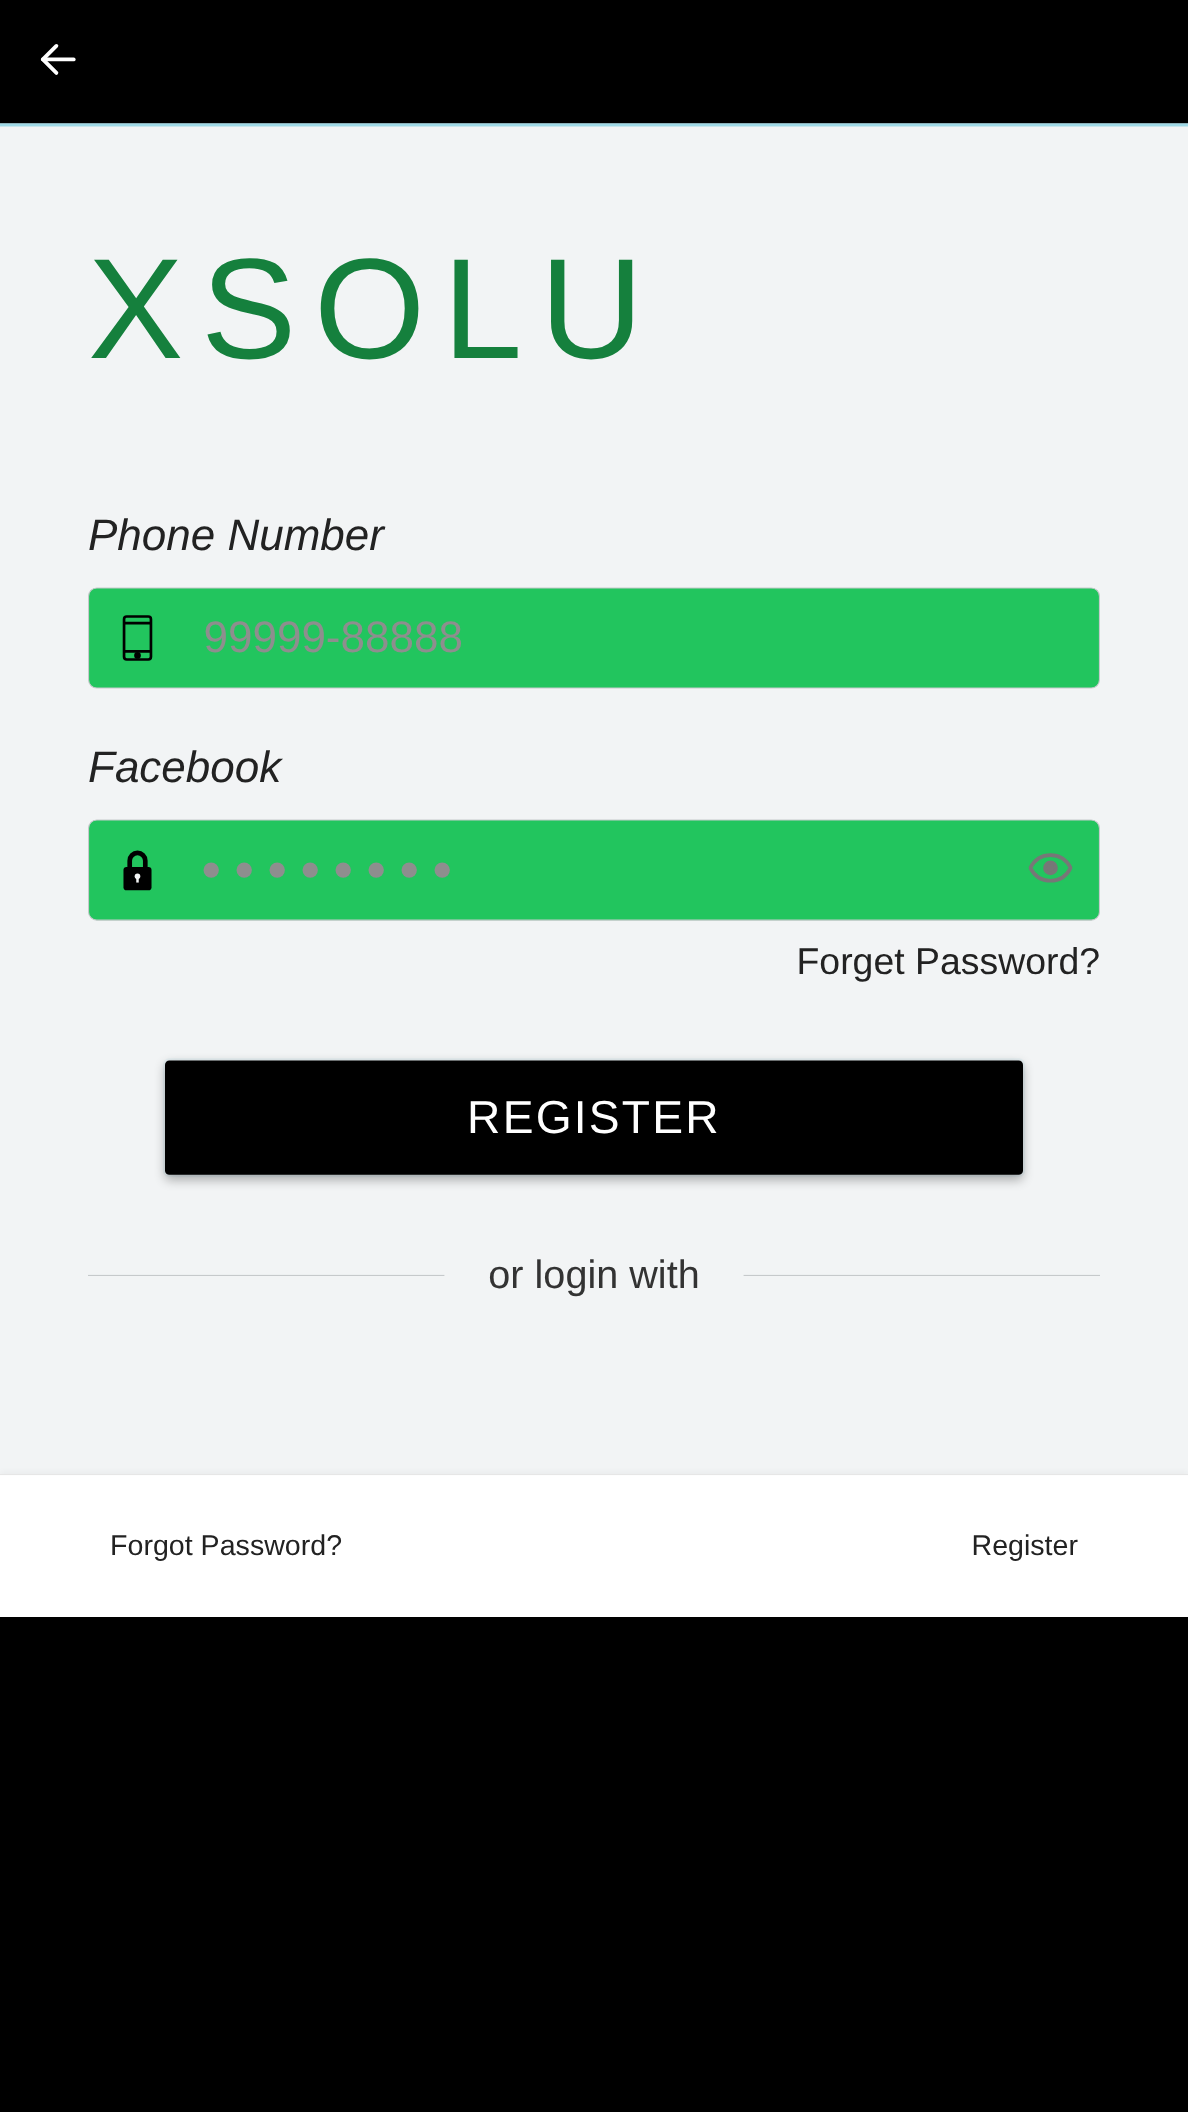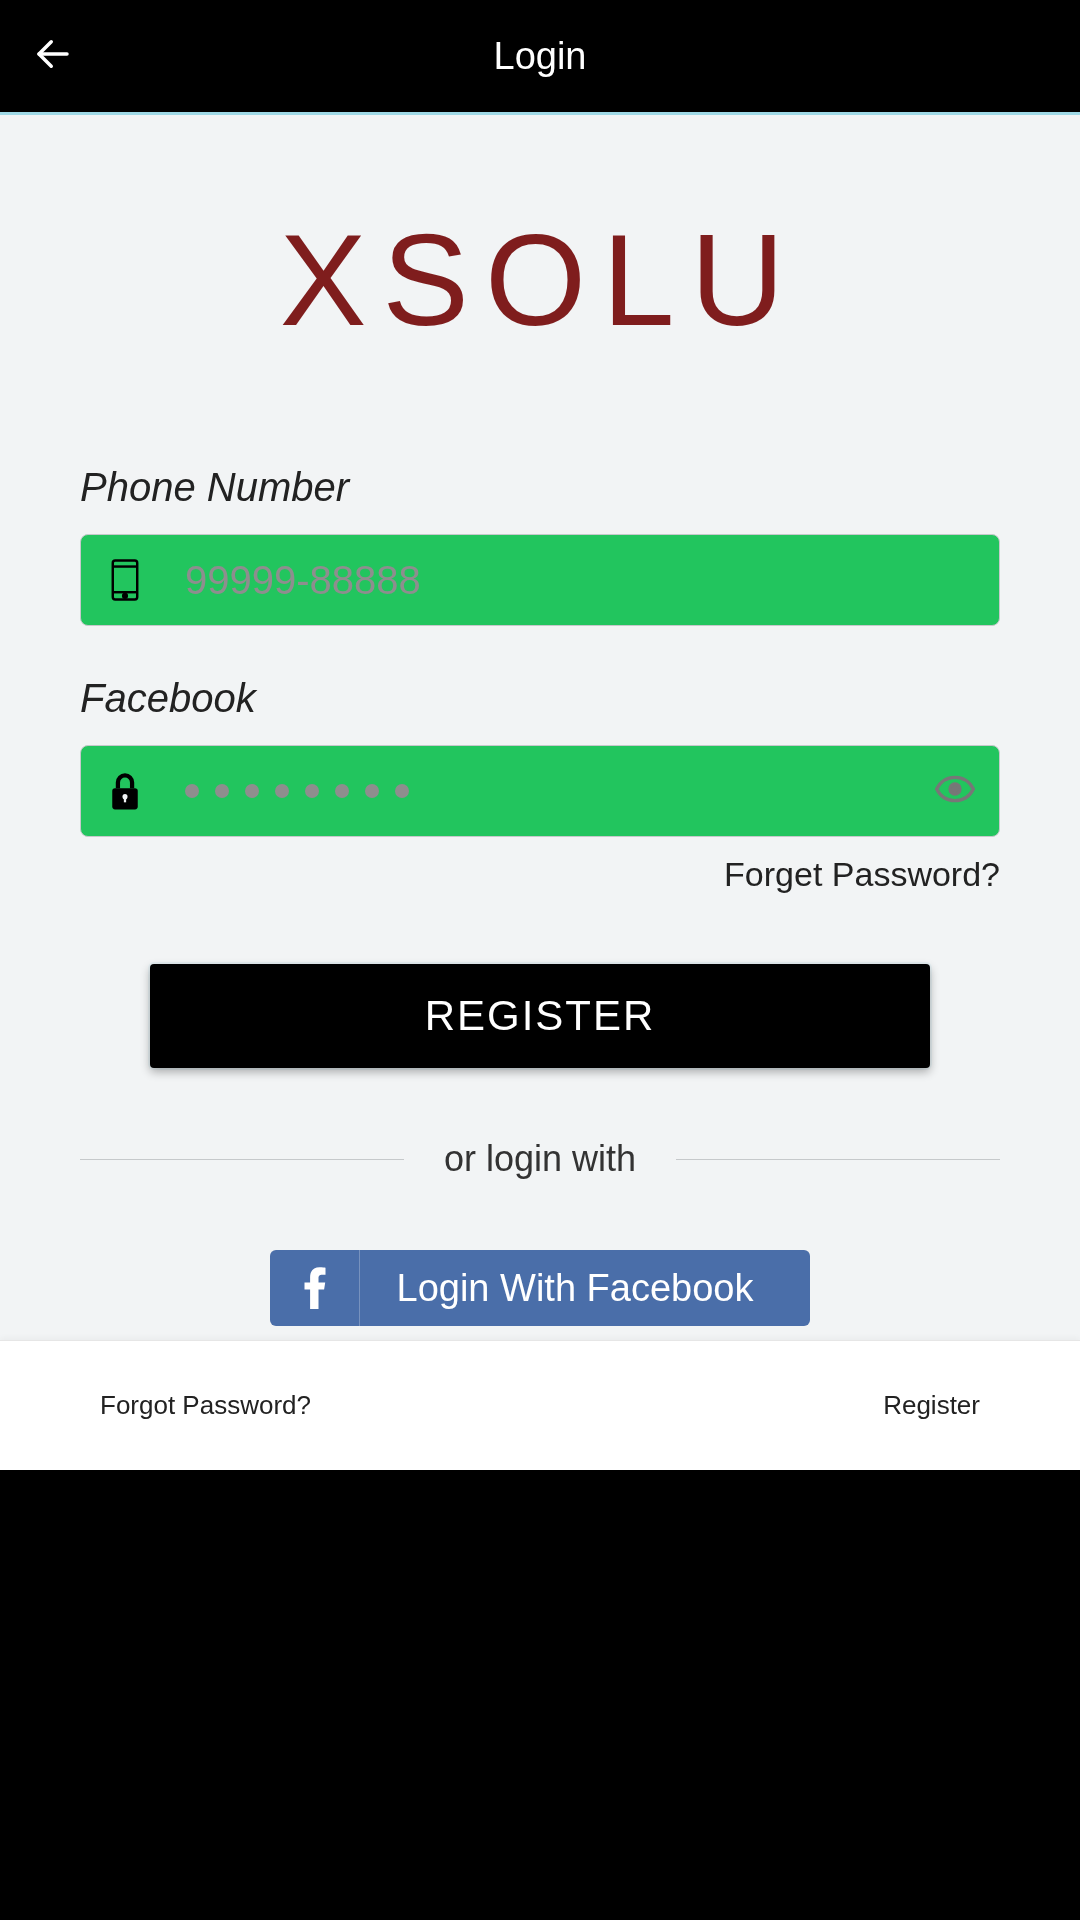--- a/index.html
+++ b/index.html
@@ -31,25 +31,24 @@
       font-weight: 400;
     }
     .accent-bar { height: 3px; background: #9fd9e6; }
     .main {
       flex: 1;
       padding: 0 80px;
       display: flex;
       flex-direction: column;
     }
     .logo {
-      text-align: center;
       font-size: 130px;
       letter-spacing: 16px;
       font-weight: 100;
-      color: #7f1d1d;
+      color: #15803d;
       margin: 90px 0 110px 0;
       font-family: "Helvetica Neue", Arial, sans-serif;
     }
     .field-label {
       font-size: 40px;
       color: #222;
       margin-bottom: 24px;
       font-weight: 400;
       font-style: italic;
     }
@@ -175,21 +174,20 @@
 </head>
 <body>
 
 <div class="header">
   <div class="back-arrow">
     <svg viewBox="0 0 24 24" fill="none" stroke="currentColor" stroke-width="2" stroke-linecap="round" stroke-linejoin="round">
       <line x1="20" y1="12" x2="4" y2="12"></line>
       <polyline points="11 5 4 12 11 19"></polyline>
     </svg>
   </div>
-  <div class="header-title">Login</div>
 </div>
 <div class="accent-bar"></div>
 
 <div class="main">
   <div class="logo">XSOLU</div>
 
   <div class="field-label">Phone Number</div>
   <div class="input-wrap">
     <span class="input-icon">
       <svg viewBox="0 0 24 36" fill="none" stroke="currentColor" stroke-width="2">
@@ -233,28 +231,20 @@
   <div class="forget">Forget Password?</div>
 
   <button class="register-btn">REGISTER</button>
 
   <div class="divider-row">
     <div class="divider-line"></div>
     <div class="divider-text">or login with</div>
     <div class="divider-line"></div>
   </div>
 
-  <button class="fb-btn">
-    <span class="fb-icon-box">
-      <svg viewBox="0 0 16 30">
-          <path d="M10.5 30 V16 h4 l0.8-5 H10.5 V8 c0-1.5 0.5-2.5 2.8-2.5 H15.5 V0.5 C15 0.4 13.2 0.2 11.2 0.2 C7 0.2 4.5 2.7 4.5 7.3 V11 H0.5 v5 H4.5 V30 Z"></path>
-        </svg>
-    </span>
-    <span class="fb-label">Login With Facebook</span>
-  </button>
 </div>
 
 <div class="footer">
   <a>Forgot Password?</a>
   <a>Register</a>
 </div>
 
 <div class="nav-bar"></div>
 
 </body></html>

